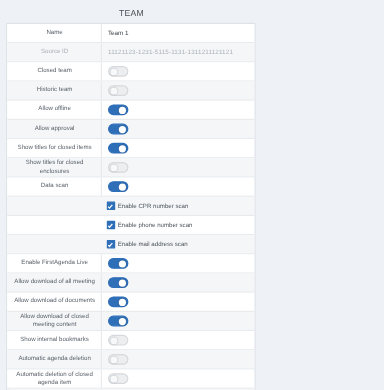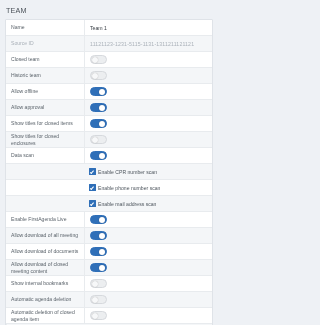--- a/index.html
+++ b/index.html
@@ -16,20 +16,21 @@
     color: #3a4047;
     -webkit-font-smoothing: antialiased;
   }
   .page {
     width: 218px;
     height: 325px;
     box-sizing: border-box;
     padding: 6px 5px 0 5px;
     position: relative;
     background: #eef1f5;
+    text-align: center;
   }
   .panel-title {
     font-size: 7.2px;
     letter-spacing: 0.2px;
     color: #4a5158;
     margin: 0 0 4px 1px;
     font-weight: 400;
   }
   .form {
     border: 1px solid #dfe3e8;

